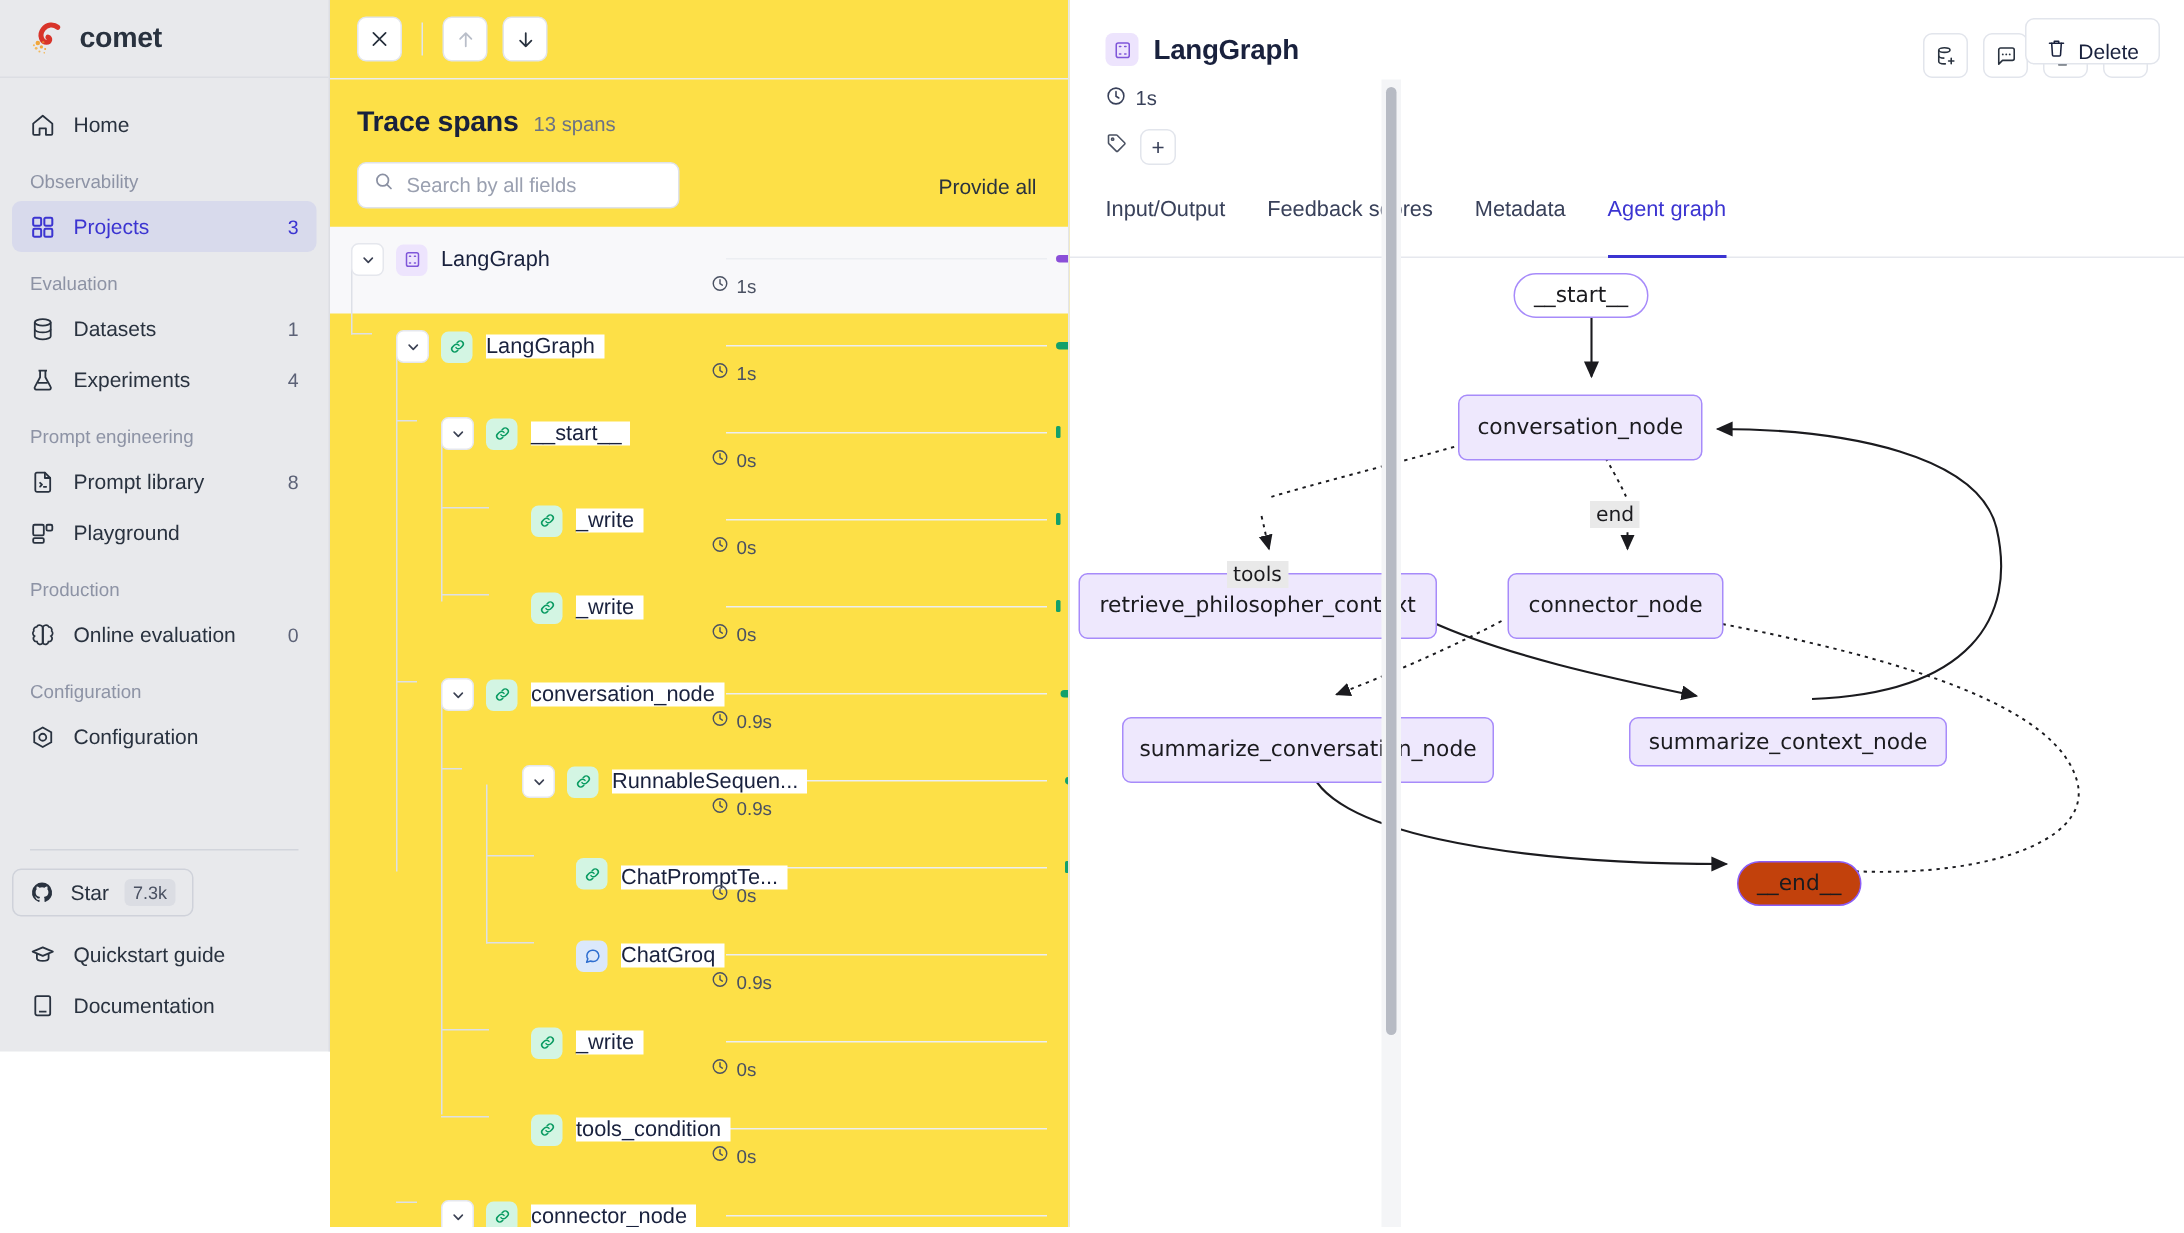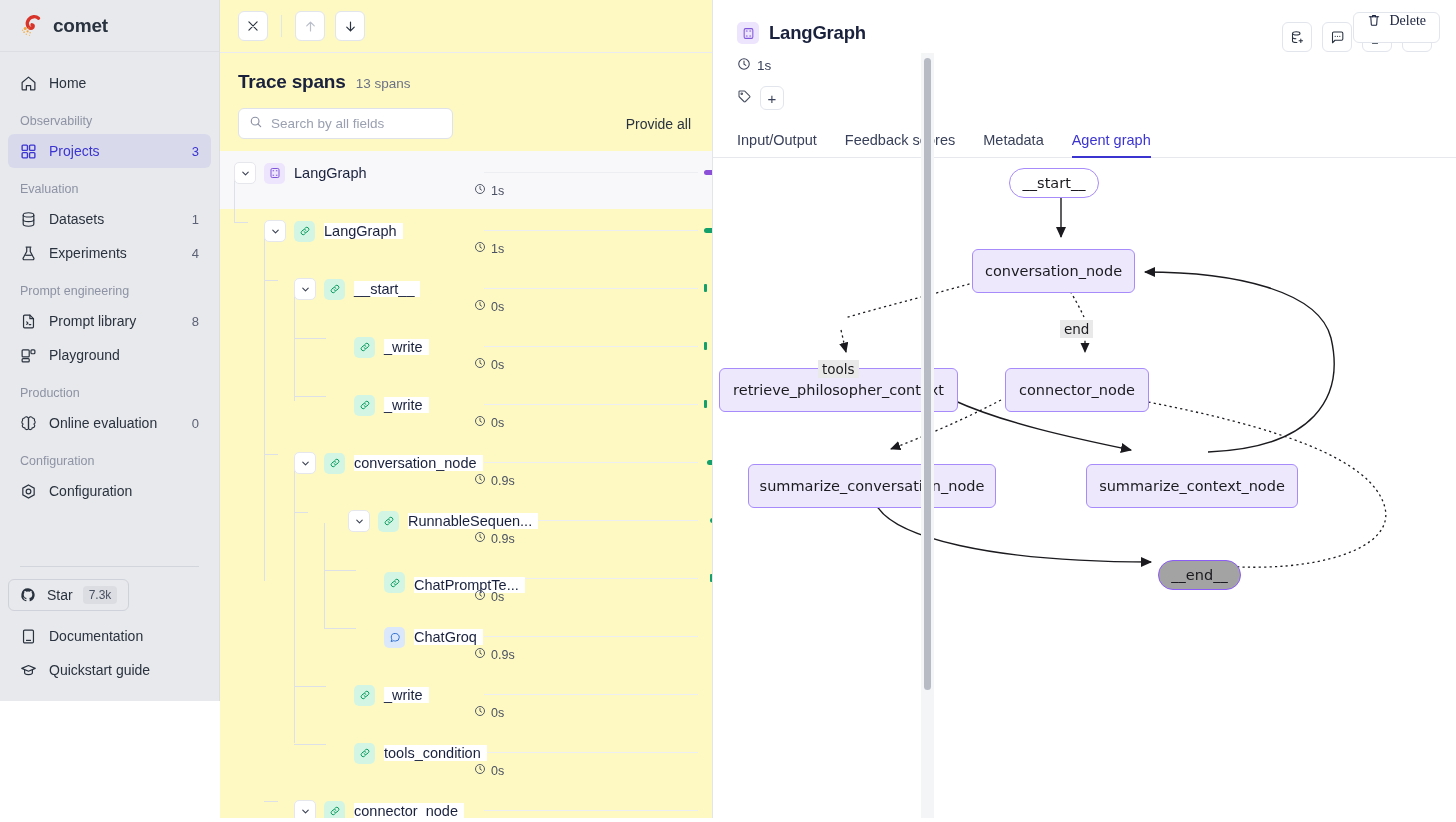--- a/index.html
+++ b/index.html
@@ -52,21 +52,21 @@
     background: transparent; font-size: 14px; color: #29323f; cursor: pointer;
     margin-bottom: 8px;
   }
   .star-count {
     font-size: 12px; background: #dbdde3; border-radius: 4px; padding: 2px 6px; color: #4a5162;
   }
 
   
   .center {
     width: 493px; flex: 0 0 493px; height: 818px;
-    display: flex; flex-direction: column; background: #fef9c3;
+    display: flex; flex-direction: column; background: #fde047;
     border-right: 1px solid #e3e5ea;
     position: relative;
   }
   .topbar {
     height: 53px; flex: 0 0 53px; display: flex; align-items: center;
     gap: 10px; padding: 0 18px; border-bottom: 1px solid #e9ebf0;
   }
   .icon-btn {
     width: 30px; height: 30px; border: 1px solid #e2e5ec; border-radius: 6px;
     background: #fff; display: flex; align-items: center; justify-content: center;
@@ -159,45 +159,45 @@
     color: #39415a; cursor: pointer; line-height: 1;
   }
   .rt-actions { position: absolute; right: 24px; top: 22px; display: flex; gap: 10px; }
   .rt-actions .icon-btn { width: 30px; height: 30px; }
 
   .tabs {
     display: flex; gap: 28px; padding: 0 24px; margin-top: 22px;
     border-bottom: 1px solid #e6e8ee;
   }
   .tab {
-    font-size: 14.5px; color: #39415a; padding-bottom: 8px; cursor: pointer;
+    font-size: 14.5px; color: #39415a; padding-bottom: 22px; cursor: pointer;
     border-bottom: 2px solid transparent; margin-bottom: -1px;
   }
   .tab.active { color: #3b34d1; border-bottom-color: #3b34d1; font-weight: 400; }
 
   .graph-area { flex: 1 1 auto; position: relative; overflow: hidden; }
   .graph-svg { position: absolute; left: 0; top: 0; }
   .gnode {
     position: absolute; display: flex; align-items: center; justify-content: center;
     border: 1.5px solid #a78bfa; background: #eee8fd; border-radius: 6px;
     font-size: 14.5px; color: #1b1b1f; white-space: nowrap;
     font-family: "DejaVu Sans", sans-serif;
   }
   .gnode.term { border-radius: 18px; background: #ffffff; font-size: 14.5px; }
-  .gnode.term-end { border-radius: 18px; background: #a3a3a3; border-color: #8b5cf6; }
+  .gnode.term-end { border-radius: 18px; background: #c2410c; border-color: #8b5cf6; }
   .elabel {
     position: absolute; background: #e9e9e9; font-size: 13.5px; color: #1b1b1f;
     padding: 1px 4px; font-family: "DejaVu Sans", sans-serif; white-space: nowrap;
   }
 
   .delete-btn {
     position: absolute; right: 16px; top: 12px; height: 31px;
-    display: flex; align-items: flex-start; gap: 8px; padding: 0 13px;
+    display: flex; align-items: flex-end; gap: 8px; padding: 0 13px;
     border: 1px solid #e2e5ec; border-radius: 6px; background: #fff;
-    font-size: 14px; color: #19213d; cursor: pointer; z-index: 40; font-family: Liberation Serif, serif;
+    font-size: 14px; color: #19213d; cursor: pointer; z-index: 40;
   }
 </style>
 </head>
 <body>
 
 <div id="app">
 
   <aside class="sidebar">
 
     <div class="brand">
@@ -321,35 +321,35 @@
         <span class="nav-ico">
           <svg width="16" height="16" viewBox="0 0 24 24" fill="#29323f">
               <path d="M12 2a10 10 0 0 0-3.16 19.49c.5.09.68-.22.68-.48v-1.7c-2.78.6-3.37-1.34-3.37-1.34-.45-1.16-1.11-1.47-1.11-1.47-.91-.62.07-.61.07-.61 1 .07 1.53 1.03 1.53 1.03.9 1.53 2.35 1.09 2.92.83.09-.65.35-1.09.64-1.34-2.22-.25-4.56-1.11-4.56-4.95 0-1.09.39-1.99 1.03-2.69-.1-.25-.45-1.27.1-2.65 0 0 .84-.27 2.75 1.03a9.5 9.5 0 0 1 5 0c1.91-1.3 2.75-1.03 2.75-1.03.55 1.38.2 2.4.1 2.65.64.7 1.03 1.6 1.03 2.69 0 3.85-2.35 4.7-4.58 4.95.36.31.68.92.68 1.86v2.75c0 .27.18.58.69.48A10 10 0 0 0 12 2z"></path>
             </svg>
         </span>
         <span>Star</span>
         <span class="star-count">7.3k</span>
       </div>
       <div class="nav-item">
         <span class="nav-ico">
+          <svg width="17" height="17" viewBox="0 0 24 24" fill="none" stroke="#29323f" stroke-width="1.7" stroke-linejoin="round">
+              <path d="M2.5 9 12 5l9.5 4-9.5 4z"></path>
+              <path d="M6.5 11v4.3c0 1.4 2.5 2.5 5.5 2.5s5.5-1.1 5.5-2.5V11"></path>
+            </svg>
+        </span>
+        <span class="nav-label">Quickstart guide</span>
+      </div>
+      <div class="nav-item">
+        <span class="nav-ico">
           <svg width="17" height="17" viewBox="0 0 24 24" fill="none" stroke="#29323f" stroke-width="1.7">
               <rect x="5" y="3" width="14" height="18" rx="1.6"></rect>
               <path d="M8.5 17.5h7"></path>
             </svg>
         </span>
         <span class="nav-label">Documentation</span>
-      </div>
-      <div class="nav-item">
-        <span class="nav-ico">
-          <svg width="17" height="17" viewBox="0 0 24 24" fill="none" stroke="#29323f" stroke-width="1.7" stroke-linejoin="round">
-              <path d="M2.5 9 12 5l9.5 4-9.5 4z"></path>
-              <path d="M6.5 11v4.3c0 1.4 2.5 2.5 5.5 2.5s5.5-1.1 5.5-2.5V11"></path>
-            </svg>
-        </span>
-        <span class="nav-label">Quickstart guide</span>
       </div>
     </div>
   </aside>
 
   <section class="center">
 
     <div class="topbar">
       <div class="icon-btn">
         <svg width="14" height="14" viewBox="0 0 24 24" fill="none" stroke="currentColor" stroke-width="2" stroke-linecap="round">
             <path d="M5 5l14 14M19 5 5 19"></path>
@@ -804,21 +804,21 @@
       </div>
       <div class="gnode" style="left:6px; top:210px; width:239px; height:44px;">
         <span>retrieve_philosopher_context</span>
       </div>
       <div class="gnode" style="left:292px; top:210px; width:144px; height:44px;">
         <span>connector_node</span>
       </div>
       <div class="gnode" style="left:35px; top:306px; width:248px; height:44px;">
         <span>summarize_conversation_node</span>
       </div>
-      <div class="gnode" style="left:373px; top:306px; width:212px; height:44px;">
+      <div class="gnode" style="left:373px; top:306px; width:212px; height:33px;">
         <span>summarize_context_node</span>
       </div>
       <div class="gnode term-end" style="left:445px; top:402px; width:83px; height:30px;">
         <span>__end__</span>
       </div>
 
       <div class="elabel" style="left:105px; top:162px;margin-top:40px;">tools</div>
       <div class="elabel" style="left:347px; top:162px;">end</div>
     </div>
   </section>

